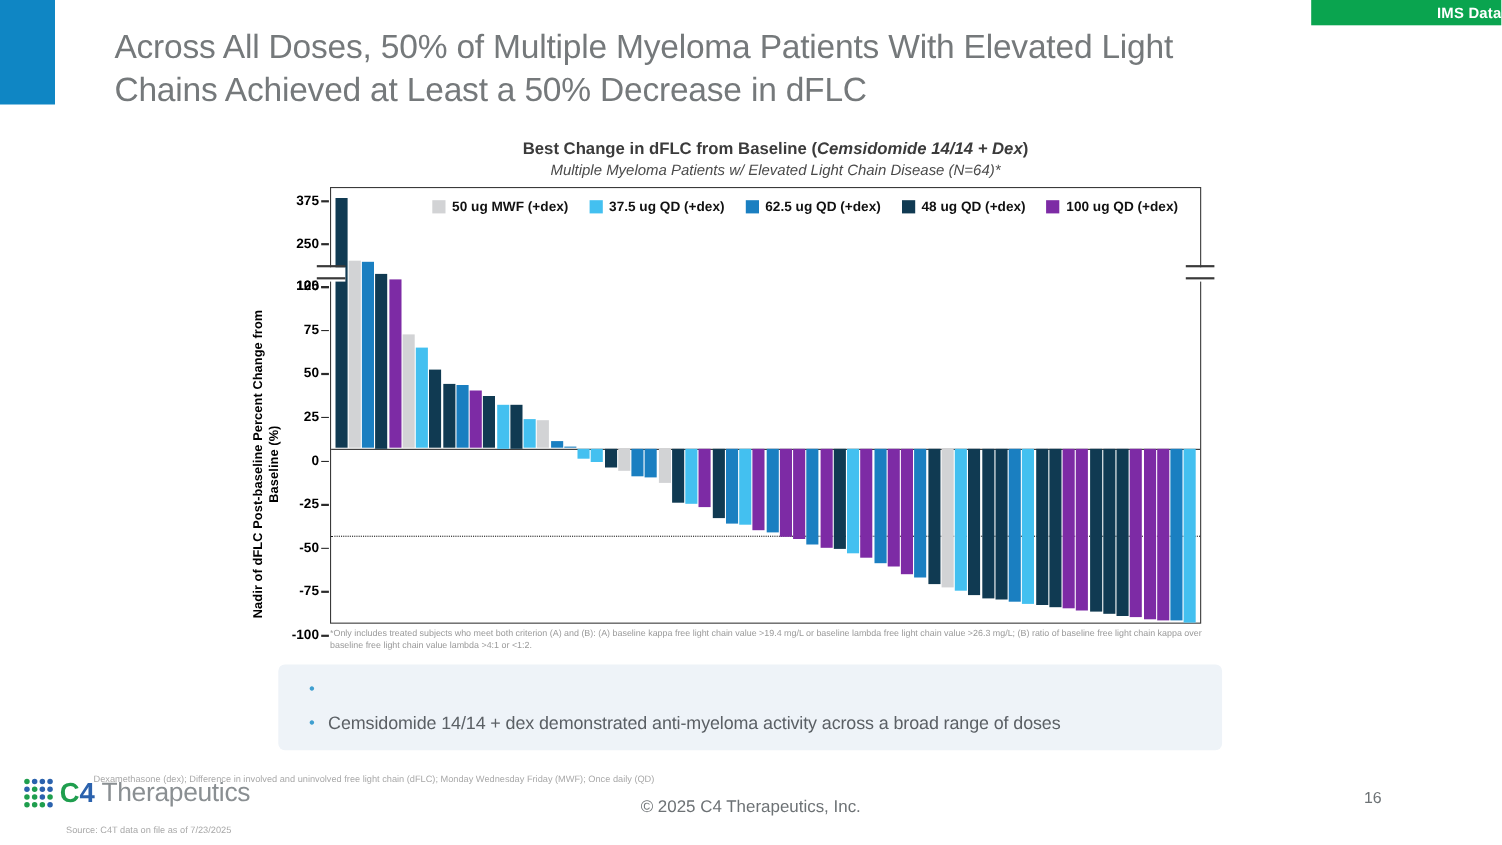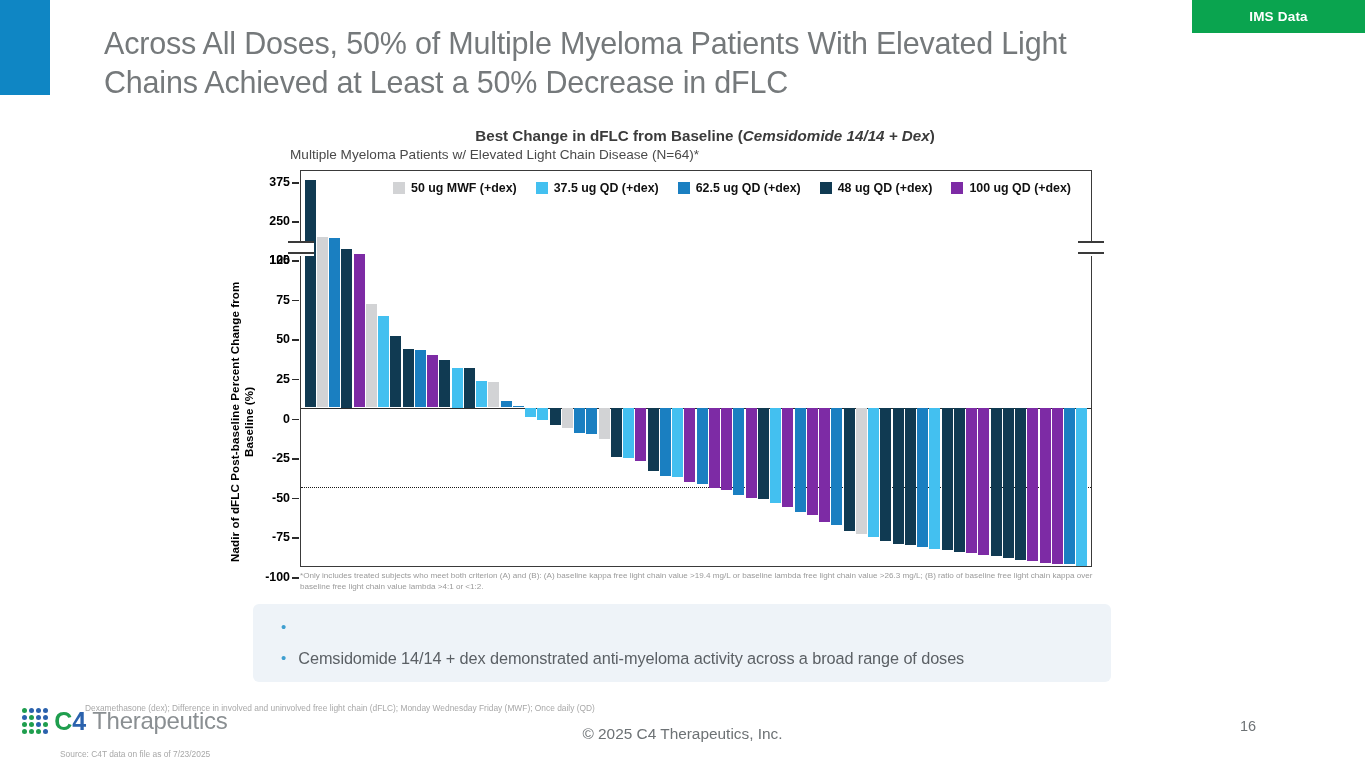--- a/index.html
+++ b/index.html
@@ -1,30 +1,30 @@
 <!DOCTYPE html>
 <html><head>
 <meta charset="utf-8">
 <style>
   html,body{margin:0;padding:0;}
   body{width:1365px;height:768px;background:#ffffff;font-family:"Liberation Sans",sans-serif;overflow:hidden;position:relative;}
   .slide{position:absolute;inset:0;}
 
   .accent-block{position:absolute;left:0;top:0;width:50px;height:95px;background:#0f86c4;}
-  .ims-badge{position:absolute;right:0;top:0;width:173px;height:33px;background:#0aa44f;color:#fff;
-    font-size:13.5px;font-weight:bold;display:flex;align-items:center;justify-content:center;letter-spacing:.2px;}
+  .ims-badge{position:absolute;right:0;top:0;width:173px;height:23px;background:#0aa44f;color:#fff;
+    font-size:13.5px;font-weight:bold;display:flex;align-items:center;justify-content:flex-end;letter-spacing:.2px;}
 
   .slide-title{position:absolute;left:104px;top:24px;width:1075px;color:#75797b;font-size:30.5px;
     line-height:1.28;font-weight:400;letter-spacing:-0.2px;}
 
   .chart-wrap{position:absolute;left:230px;top:126px;width:890px;height:470px;}
   .chart-title{text-align:center;font-size:15.2px;font-weight:bold;color:#3b3b3b;line-height:1.25;
     margin-left:60px;}
   .chart-title em{font-style:italic;}
-  .chart-sub{font-size:13.6px;color:#4a4a4a;margin-top:2px;margin-left:60px;}
+  .chart-sub{text-align:center;font-size:13.6px;font-style:italic;color:#4a4a4a;margin-top:2px;margin-left:60px;}
 
   .plot-outer{position:absolute;left:0;top:44px;width:890px;height:395px;}
   .ylabel{position:absolute;left:-2px;top:108px;width:20px;
     font-size:11.6px;font-weight:bold;color:#000;text-align:center;
     writing-mode:vertical-rl;transform:rotate(180deg);line-height:1.25;letter-spacing:.1px;}
 
   .ticklabels{position:absolute;left:18px;top:0;width:52px;height:395px;}
   .ticklabels .tk{position:absolute;right:10px;font-size:12.4px;font-weight:bold;color:#000;
     transform:translateY(-50%);white-space:nowrap;margin-top:12px;}
   .ticklabels .tk::after{content:"";position:absolute;right:-9px;top:50%;width:7px;height:1.6px;background:#2b2b2b;}

